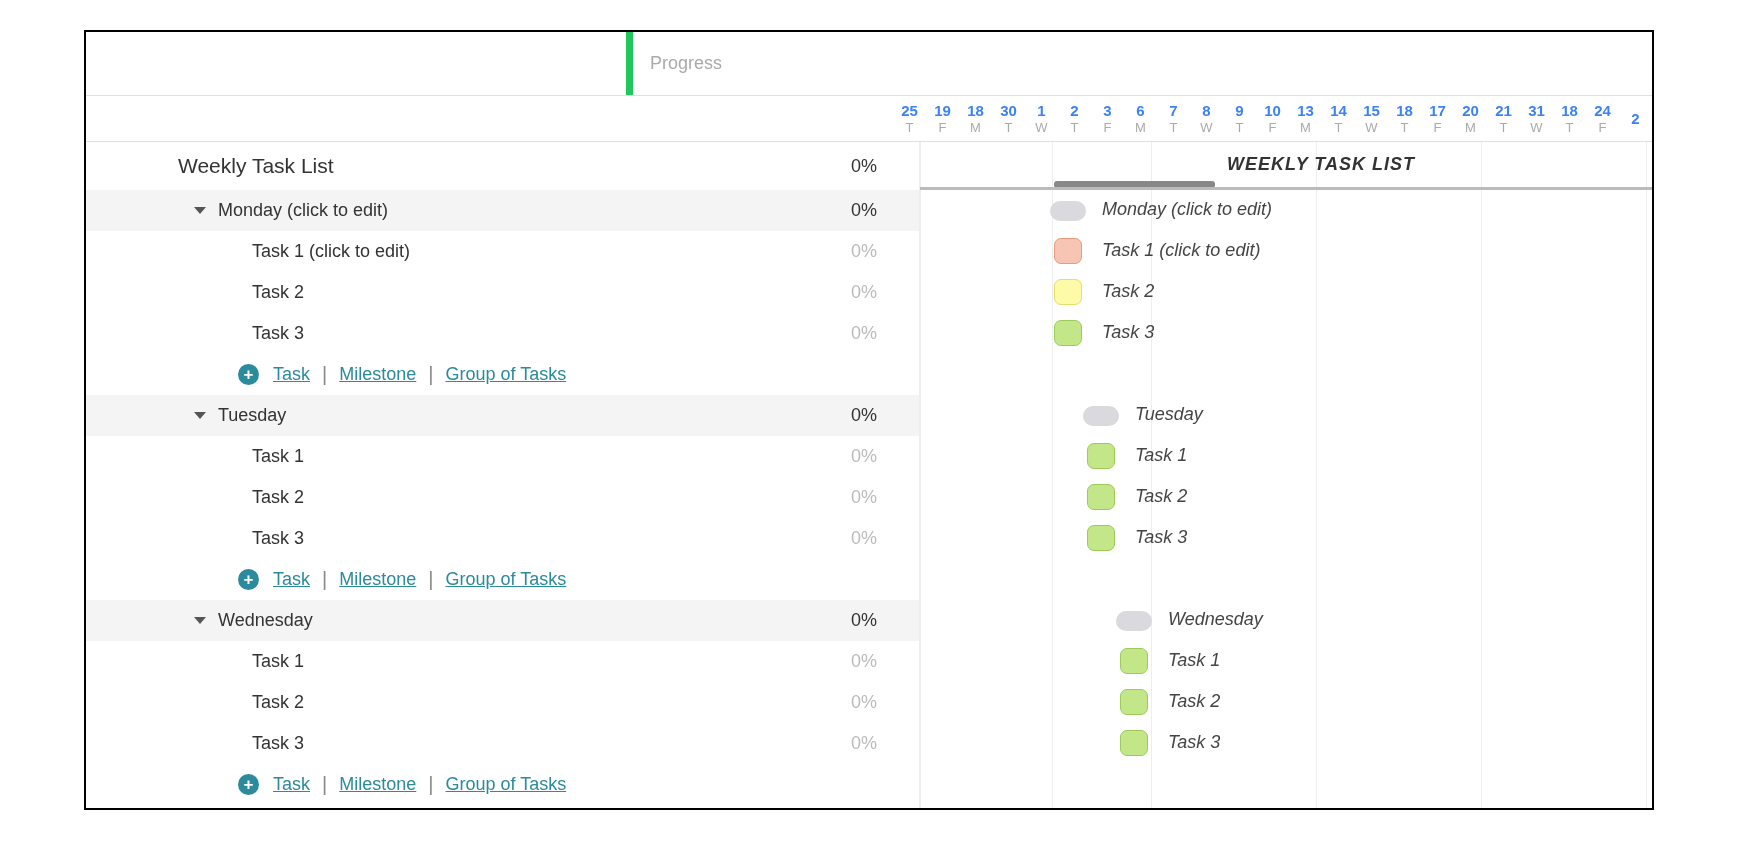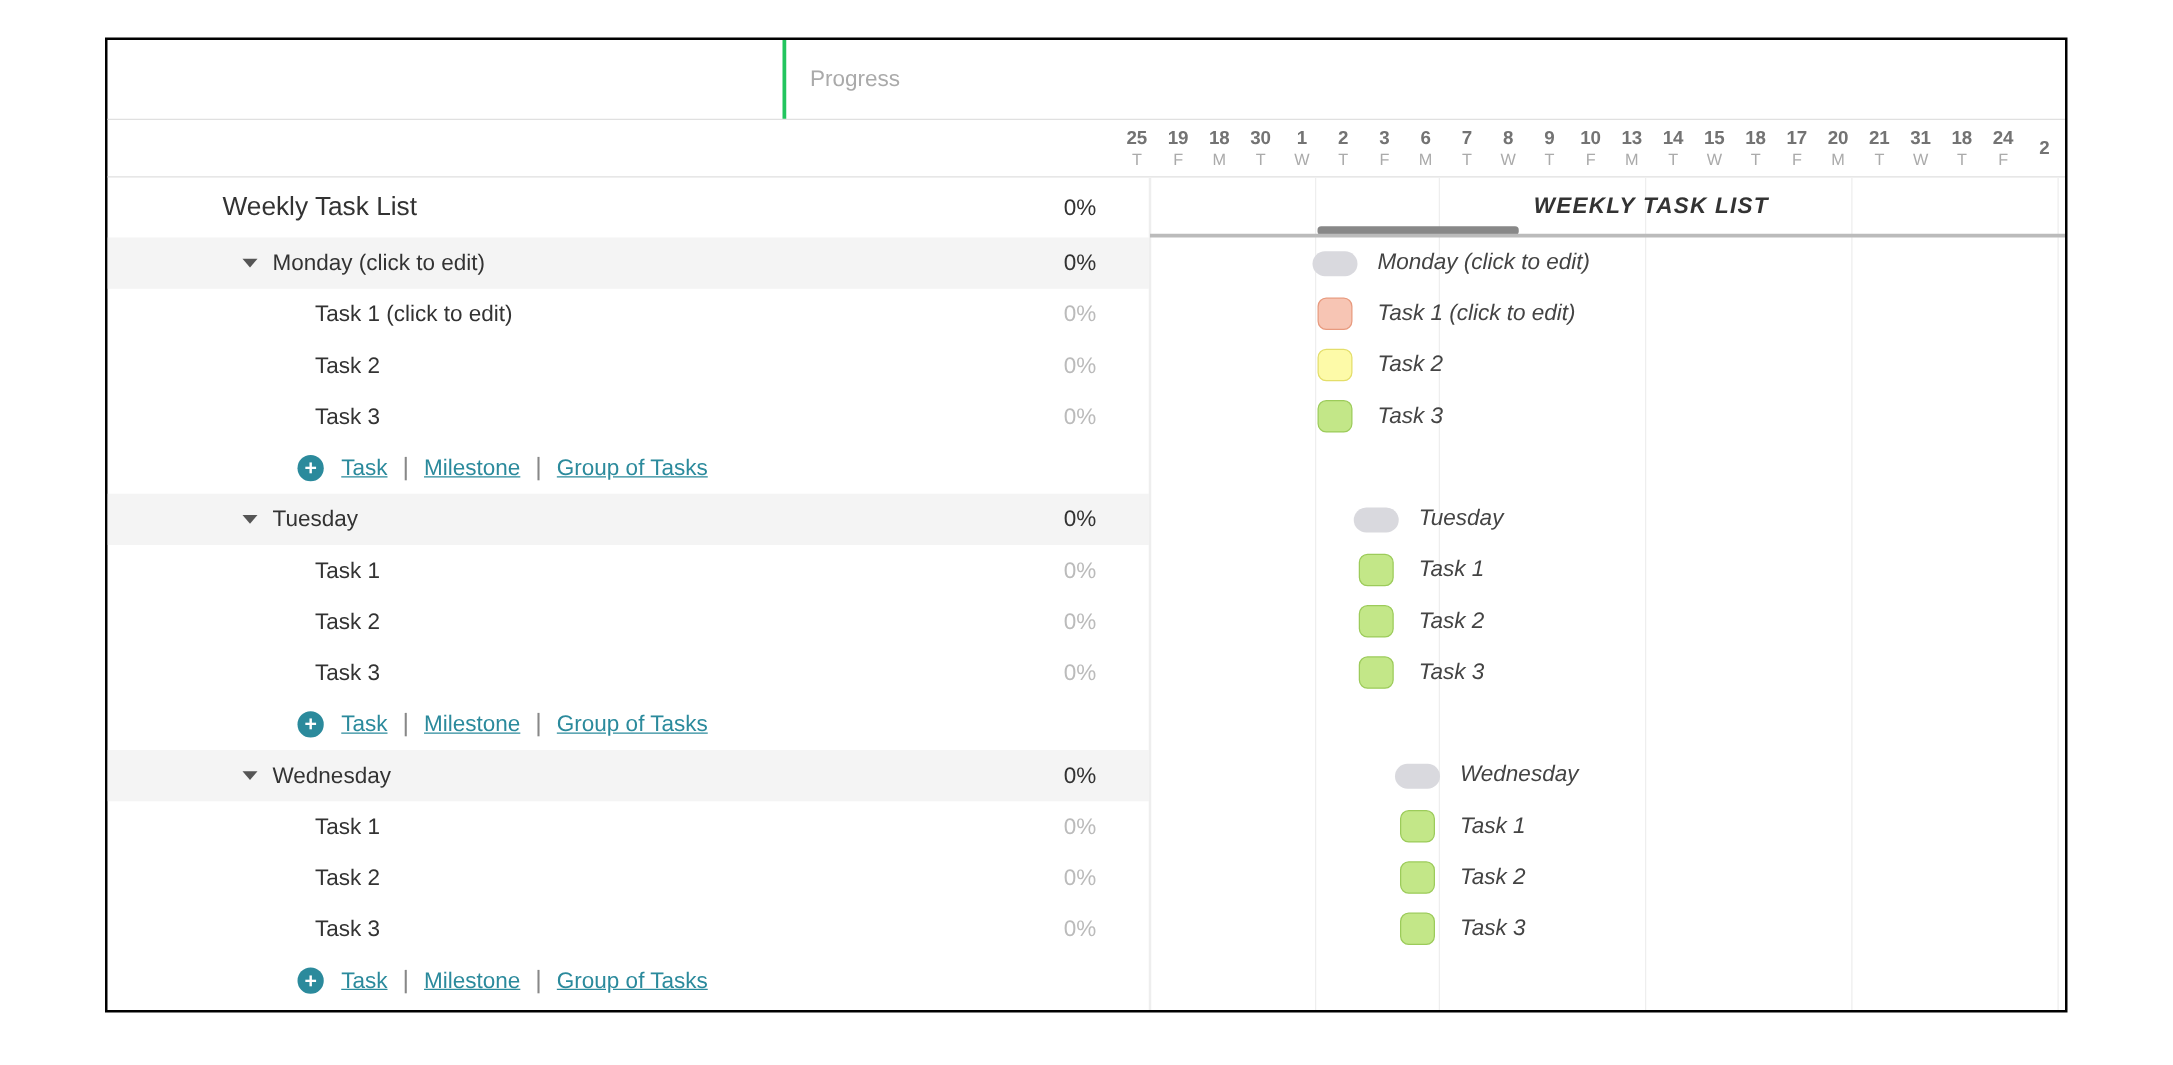--- a/index.html
+++ b/index.html
@@ -30,21 +30,21 @@
   .header-cell {
     display: flex;
     align-items: center;
     justify-content: center;
     color: #aaa;
     font-size: 18px;
     border-left: 1px solid #e0e0e0;
   }
   .header-spacer { width: 540px; }
   .header-assigned { width: 180px; border-left: 1px solid #e0e0e0;}
-  .header-progress { width: 113px; border-left: 3px solid #22c55e;}
+  .header-progress { width: 113px; border-left: 7px solid #22c55e;}
   .header-month {
     flex: 1;
     letter-spacing: 4px;
     font-size: 17px;
     border-left: 1px solid #e0e0e0;
     color: #555;
   }
 
   
   .date-row {
@@ -58,21 +58,21 @@
   .date-spacer { width: 833px; }
   .date-cols { flex:1; display:flex; position:relative; }
   .date-col {
     width: 33px;
     text-align: center;
     display:flex;
     flex-direction:column;
     justify-content:center;
     gap:1px;
   }
-  .date-col .num { font-weight:600; color:#737373; font-size:15px; }
+  .date-col .num { font-weight:600; color:#3b82f6; font-size:15px; }
   .date-col .dow { color:#aaa; font-size:13px; }
 
   
   .body {
     flex:1;
     display:flex;
     position:relative;
     overflow:hidden;
   }
   .left-pane {

